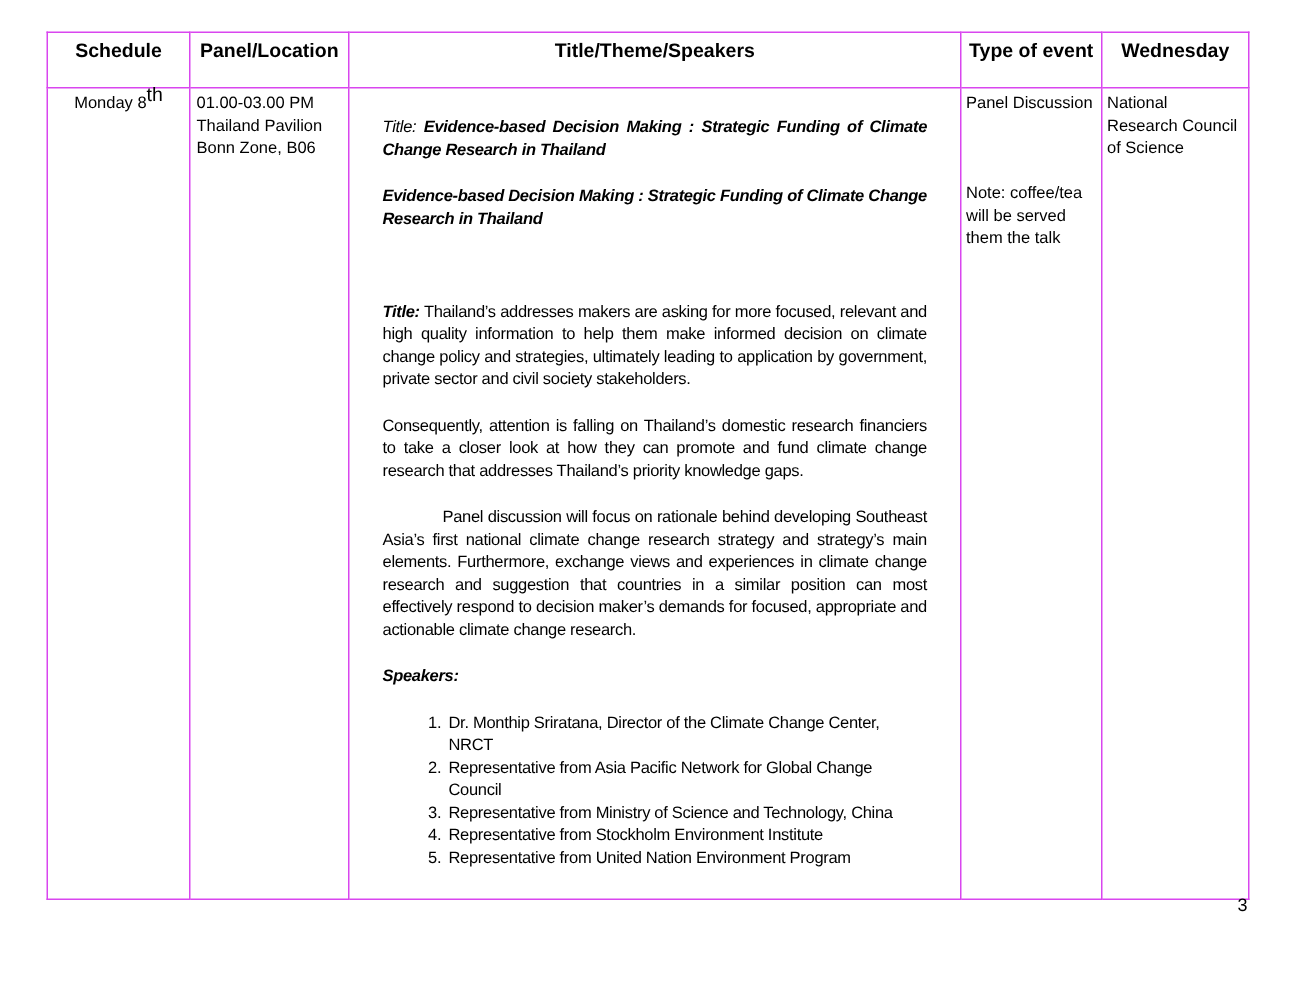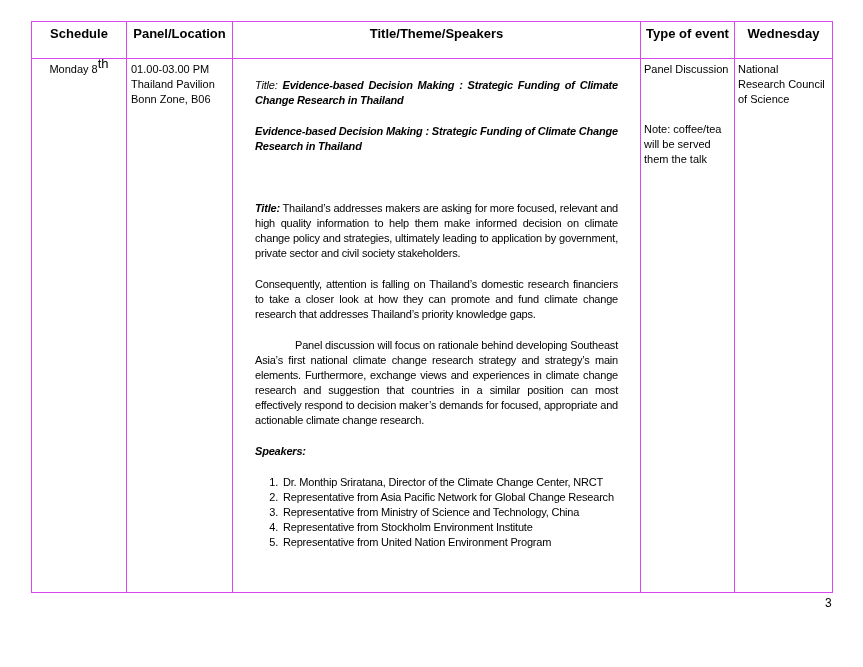--- a/index.html
+++ b/index.html
@@ -35,21 +35,21 @@
   td.c-schedule { text-align: center; }
   td.c-schedule sup { font-size: 13px; vertical-align: super; line-height: 0; }
   td.c-time { text-align: left; }
   td.c-title { padding: 3px 6px; letter-spacing: -0.2px; }
   td.c-title p { margin: 16px; }
   .just { text-align: justify; }
   .bi { font-weight: bold; font-style: italic; }
   .it { font-style: italic; }
   .indent { text-indent: 40px; }
   .blankline { height: 15px; }
-  ol.speakers { margin: 0; padding-left: 42px; }
+  ol.speakers { margin: 16px; padding-left: 42px; }
   ol.speakers li { padding-left: 2px; }
   td.c-type, td.c-org { padding: 3px 3px; margin-top: 40px; }
   .note-block { margin-top: 45px; }
   .org-text { width: 88px; }
   .pagenum {
     position: absolute; left: 825px; top: 596px;
     font-size: 12px;
   }
 </style>
 </head>
@@ -86,21 +86,21 @@
       <td class="c-title">
         <p class="just"><span class="it">Title:</span> <span class="bi">Evidence-based Decision Making : Strategic Funding of Climate Change Research in Thailand</span></p>
         <p class="bi just">Evidence-based Decision Making : Strategic Funding of Climate Change Research in Thailand</p>
         <p class="blankline">&nbsp;</p>
         <p class="just"><span class="bi">Title:</span> <span>Thailand’s addresses makers are asking for more focused, relevant and high quality information to help them make informed decision on climate change policy and strategies, ultimately leading to application by government, private sector and civil society stakeholders.</span></p>
         <p class="just">Consequently, attention is falling on Thailand’s domestic research financiers to take a closer look at how they can promote and fund climate change research that addresses Thailand’s priority knowledge gaps.</p>
         <p class="just indent">Panel discussion will focus on rationale behind developing Southeast Asia’s first national climate change research strategy and strategy’s main elements. Furthermore, exchange views and experiences in climate change research and suggestion that countries in a similar position can most effectively respond to decision maker’s demands for focused, appropriate and actionable climate change research.</p>
         <p class="bi">Speakers:</p>
         <ol class="speakers">
           <li>Dr. Monthip Sriratana, Director of the Climate Change Center, NRCT</li>
-          <li>Representative from Asia Pacific Network for Global Change Research</li>
+          <li>Representative from Asia Pacific Network for Global Change Council</li>
           <li>Representative from Ministry of Science and Technology, China</li>
           <li>Representative from Stockholm Environment Institute</li>
           <li>Representative from United Nation Environment Program</li>
         </ol>
       </td>
 
       <td class="c-type">
         <div>Panel Discussion</div>
         <div class="note-block">Note: coffee/tea will be served them the talk</div>
       </td>

